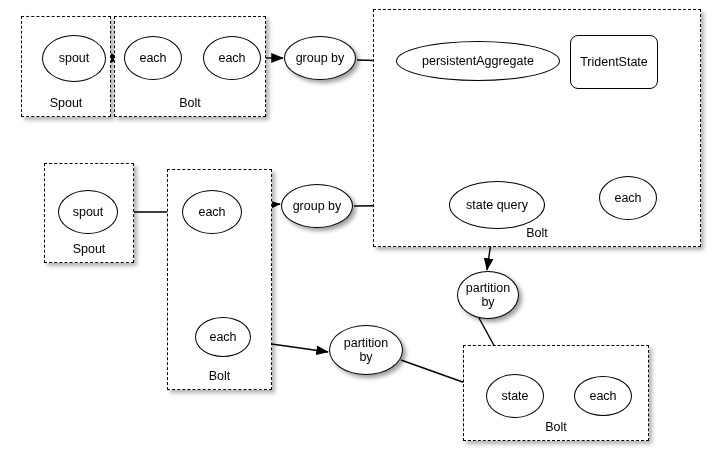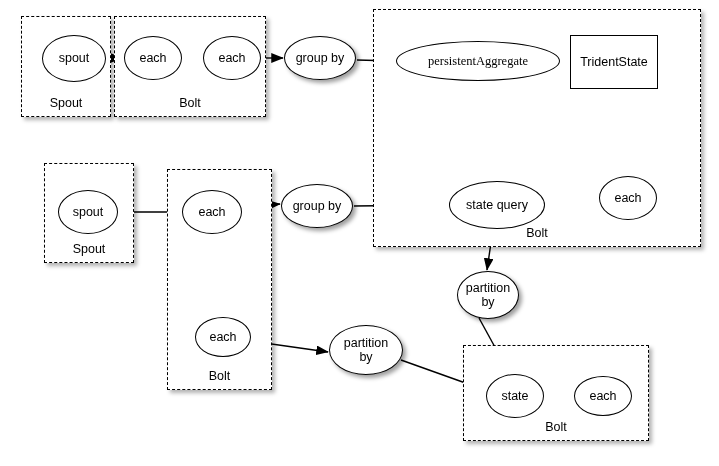--- a/index.html
+++ b/index.html
@@ -61,21 +61,21 @@
     line-height: 1.15;
   }
   .ellipse {
     border-radius: 50%;
   }
   .ellipse.shadowed {
     box-shadow: 3px 3px 4px rgba(0,0,0,0.38);
   }
   .rect {
     border-width: 1.8px;
-    border-radius: 0;
+    border-radius: 8px;
   }
   .node span {
     display: block;
     padding: 0 2px;
   }
 </style>
 </head>
 <body>
 
 <div id="canvas">
@@ -132,21 +132,21 @@
       </div>
       <div class="node ellipse" style="left: 124px; top: 36px; width: 58px; height: 44px;">
         <span>each</span>
       </div>
       <div class="node ellipse" style="left: 203px; top: 36px; width: 58px; height: 44px;">
         <span>each</span>
       </div>
       <div class="node ellipse shadowed" style="left: 284px; top: 36px; width: 72px; height: 44px;">
         <span>group by</span>
       </div>
-      <div class="node ellipse" style="left: 396px; top: 41px; width: 164px; height: 40px; font-family: Liberation Serif, serif;">
+      <div class="node ellipse" style="left: 396px; top: 41px; width: 164px; height: 40px;">
         <span>persistentAggregate</span>
       </div>
       <div class="node rect" style="left: 570px; top: 35px; width: 88px; height: 54px;">
         <span>TridentState</span>
       </div>
       <div class="node ellipse" style="left: 449px; top: 181px; width: 96px; height: 48px;">
         <span>state query</span>
       </div>
       <div class="node ellipse" style="left: 599px; top: 176px; width: 58px; height: 44px;">
         <span>each</span>

